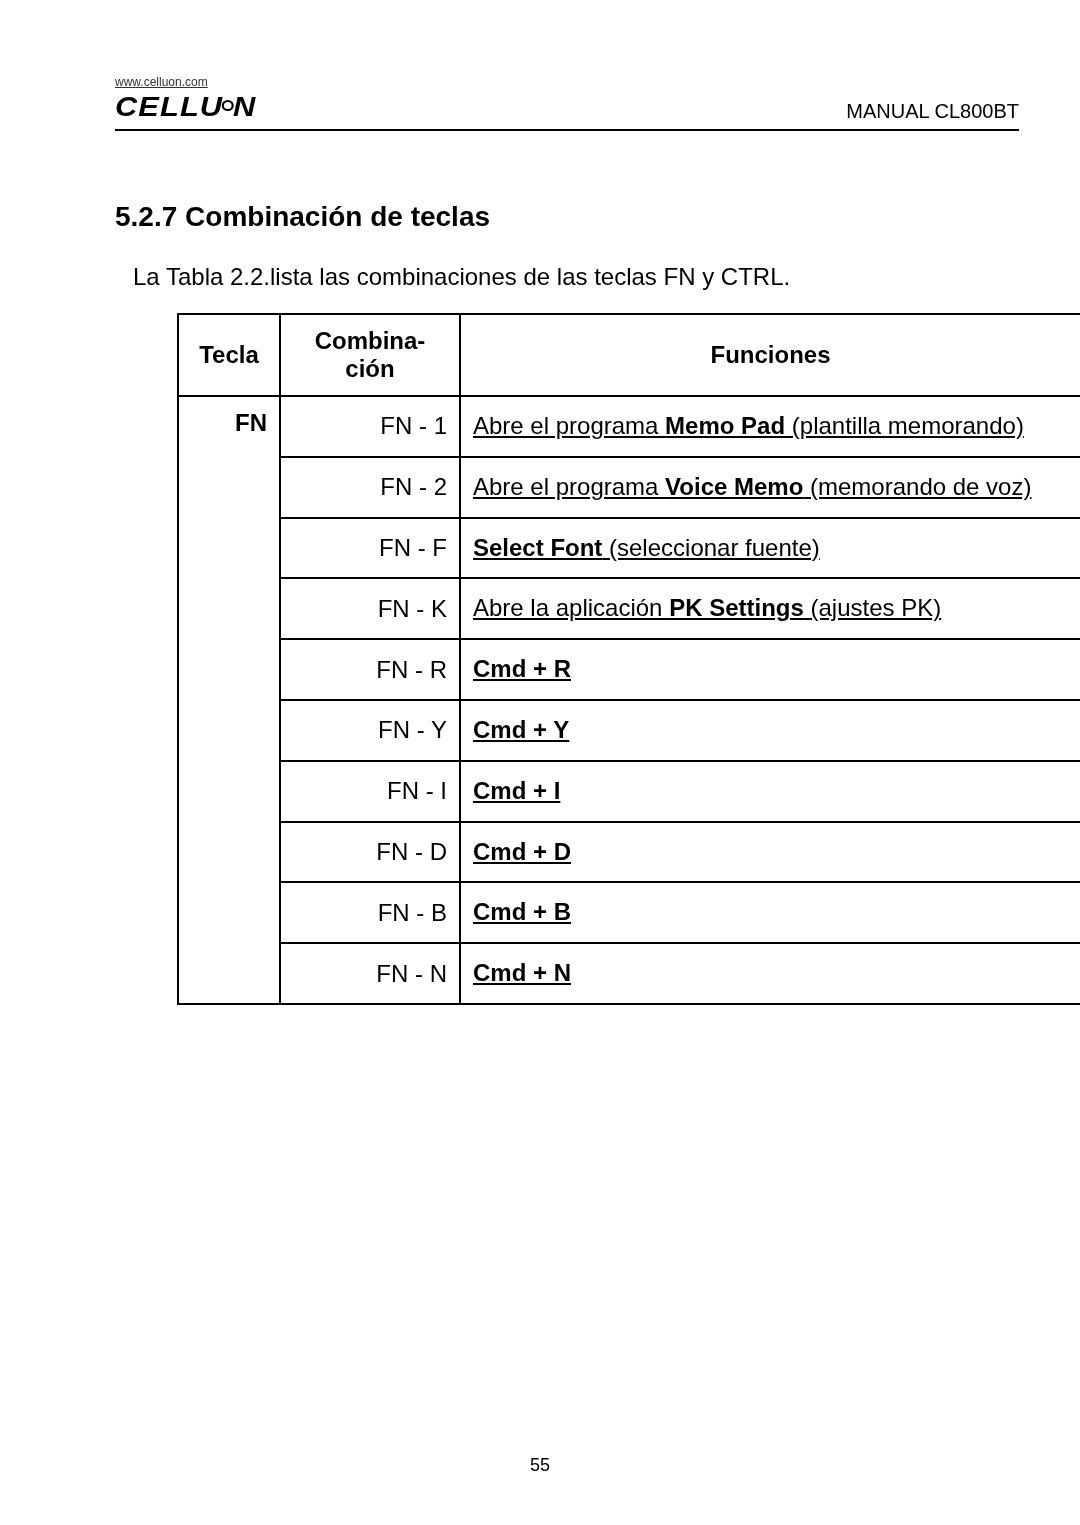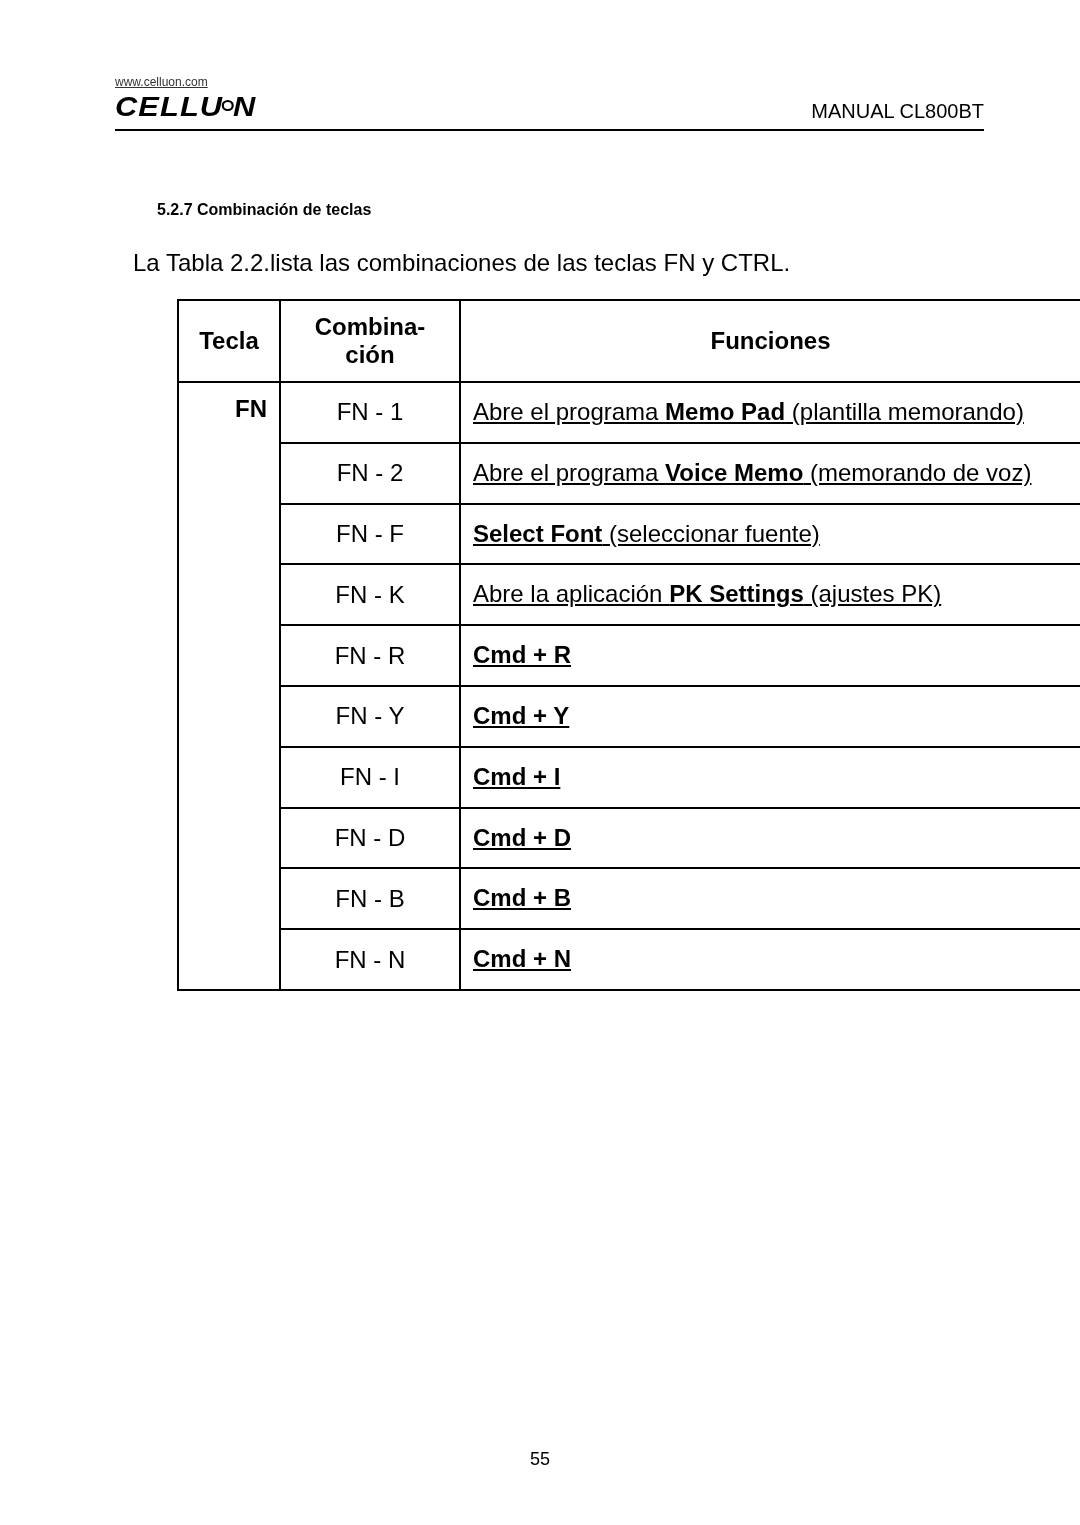--- a/index.html
+++ b/index.html
@@ -6,21 +6,21 @@
     body {
       font-family: Arial, Helvetica, sans-serif;
       background: #fff;
       margin: 0;
       padding: 0;
       width: 1080px;
       height: 1525px;
       position: relative;
     }
     .page {
-      padding: 75px 96px 40px 115px;
+      padding: 75px 61px 40px 115px;
       width: 100%;
       height: 100%;
       position: relative;
     }
     .header {
       display: flex;
       justify-content: space-between;
       align-items: flex-end;
       border-bottom: 2px solid #000;
       padding-bottom: 6px;
@@ -55,24 +55,23 @@
       border-radius: 50%;
       vertical-align: middle;
       margin: 0 -1px 6px -1px;
     }
     .manual-label {
       font-size: 20px;
       color: #000;
       margin-left: 12px;
     }
     .section-title {
-      font-size: 16px;
+      font-size: 28px;
       font-weight: bold;
       margin-bottom: 26px;
-      margin-left: 42px;
     }
     .intro {
       font-size: 24px;
       margin-left: 18px;
       margin-bottom: 18px;
       line-height: 1.5;
     }
     table.combo {
       border-collapse: collapse;
       margin-left: 62px;
@@ -100,31 +99,31 @@
       border-top: none;
       border-bottom: none;
       width: 102px;
     }
     table.combo td.tecla-last {
       border-top: none;
       width: 102px;
     }
     table.combo td.combo-col {
       width: 180px;
-      text-align: center;
+      text-align: right;
     }
     table.combo td.func-col {
       text-align: left;
       line-height: 1.45;
       text-decoration: underline;
     }
     .b { font-weight: bold; }
     .page-number {
       position: absolute;
-      bottom: 55px;
+      bottom: 49px;
       left: 0;
       right: 0;
       text-align: center;
       font-size: 18px;
     }
   </style>
 </head>
 <body>
 <div class="page">
 

